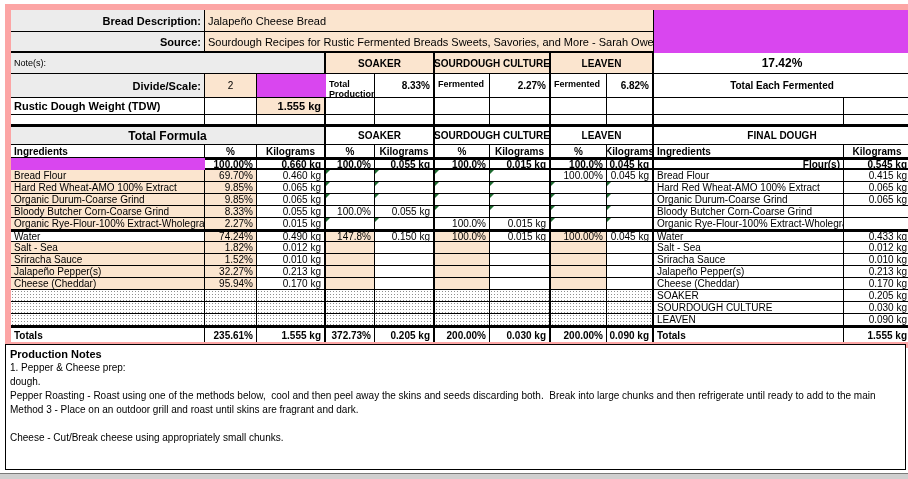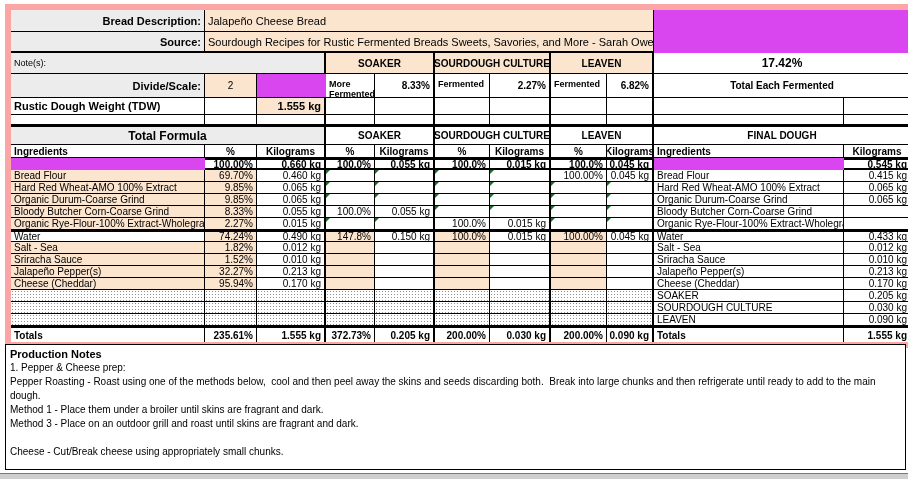--- a/index.html
+++ b/index.html
@@ -77,21 +77,21 @@
 
   <div class="cell gray left fs9 top br2" style="grid-column:1/4;grid-row:3;">Note(s):</div>
   <div class="cell peach center bold br2" style="grid-column:4/6;grid-row:3;">SOAKER</div>
   <div class="cell peach center bold br2" style="grid-column:6/8;grid-row:3;">SOURDOUGH CULTURE</div>
   <div class="cell peach center bold br2" style="grid-column:8/10;grid-row:3;">LEAVEN</div>
   <div class="cell center bold fs12 noright" style="grid-column:10/12;grid-row:3;">17.42%</div>
 
   <div class="cell gray bold right fs11" style="grid-column:1;grid-row:4;">Divide/Scale:</div>
   <div class="cell peach center" style="grid-column:2;grid-row:4;">2</div>
   <div class="cell right tri br2" style="grid-column:3;grid-row:4;margin-top:23px;">0.778 kg</div>
-  <div class="cell bold fs9 wrapword top left" style="grid-column:4;grid-row:4;">More Fermented</div>
+  <div class="cell bold fs9 wrapword top left" style="grid-column:4;grid-row:4;">Total Production</div>
   <div class="cell bold right br2" style="grid-column:5;grid-row:4;">8.33%</div>
   <div class="cell bold fs9 wrapbreak top left" style="grid-column:6;grid-row:4;">Fermented</div>
   <div class="cell bold right br2" style="grid-column:7;grid-row:4;">2.27%</div>
   <div class="cell bold fs9 wrapbreak top left" style="grid-column:8;grid-row:4;">Fermented</div>
   <div class="cell bold right br2" style="grid-column:9;grid-row:4;">6.82%</div>
   <div class="cell center bold noright" style="grid-column:10/12;grid-row:4;">Total Each Fermented</div>
 
   <div class="cell bold left fs11" style="grid-column:1;grid-row:5;">Rustic Dough Weight (TDW)</div>
   <div class="cell" style="grid-column:2;grid-row:5;"></div>
   <div class="cell peach bold right fs11 br2" style="grid-column:3;grid-row:5;">1.555 kg</div>
@@ -133,20 +133,21 @@
     <div class="cell" style="grid-area: 6 / 10;"></div>
     <div class="cell noright" style="grid-area: 6 / 11;"></div>
     <div class="cell right bold bt2 bb2" style="grid-area: 9 / 2;">100.00%</div>
     <div class="cell right bold bt2 bb2 br2" style="grid-area: 9 / 3;">0.660 kg</div>
     <div class="cell right bold bt2 bb2" style="grid-area: 9 / 4;">100.0%</div>
     <div class="cell right bold bt2 bb2 br2" style="grid-area: 9 / 5;">0.055 kg</div>
     <div class="cell right bold bt2 bb2" style="grid-area: 9 / 6;">100.0%</div>
     <div class="cell right bold bt2 bb2 br2" style="grid-area: 9 / 7;">0.015 kg</div>
     <div class="cell right bold bt2 bb2" style="grid-area: 9 / 8;">100.0%</div>
     <div class="cell right bold bt2 bb2 br2" style="grid-area: 9 / 9;">0.045 kg</div>
+    <div class="cell right bold bt2 bb2" style="grid-area: 9 / 10;">Flour(s)</div>
     <div class="cell right bold bt2 bb2 noright" style="grid-area: 9 / 11;">0.545 kg</div>
     <div class="cell left peach" style="grid-area: 10 / 1;">Bread Flour</div>
     <div class="cell right peach" style="grid-area: 10 / 2;">69.70%</div>
     <div class="cell right br2" style="grid-area: 10 / 3;">0.460 kg</div>
     <div class="cell right tri" style="grid-area: 10 / 4;"></div>
     <div class="cell right tri br2" style="grid-area: 10 / 5;"></div>
     <div class="cell right tri" style="grid-area: 10 / 6;"></div>
     <div class="cell right tri br2" style="grid-area: 10 / 7;"></div>
     <div class="cell right" style="grid-area: 10 / 8;">100.00%</div>
     <div class="cell right br2" style="grid-area: 10 / 9;">0.045 kg</div>
@@ -294,22 +295,21 @@
     <div class="cell right bold bt2 nobottom" style="grid-area: 23 / 8;">200.00%</div>
     <div class="cell right bold bt2 br2 nobottom" style="grid-area: 23 / 9;">0.090 kg</div>
     <div class="cell left bold bt2 nobottom" style="grid-area: 23 / 10;">Totals</div>
     <div class="cell right bold bt2 noright nobottom" style="grid-area: 23 / 11;">1.555 kg</div>
   </div>
 
 <div id="notes-box">
   <div class="note-title">Production Notes</div>
   <div id="notes-lines">
       <div class="note-line">1. Pepper &amp; Cheese prep:</div>
+      <div class="note-line">dough.</div>
       <div class="note-line">Pepper Roasting - Roast using one of the methods below,  cool and then peel away the skins and seeds discarding both.  Break into large chunks and then refrigerate until ready to add to the main</div>
-      <div class="note-line">dough.</div>
-      <div class="note-line">Method 1 - Place them under a broiler until skins are fragrant and dark.</div>
       <div class="note-line">Method 3 - Place on an outdoor grill and roast until skins are fragrant and dark.</div>
       <div class="note-line"></div>
       <div class="note-line">Cheese - Cut/Break cheese using appropriately small chunks.</div>
     </div>
 </div>
 
 <div id="bottom-edge"></div>
 
 </body></html>

